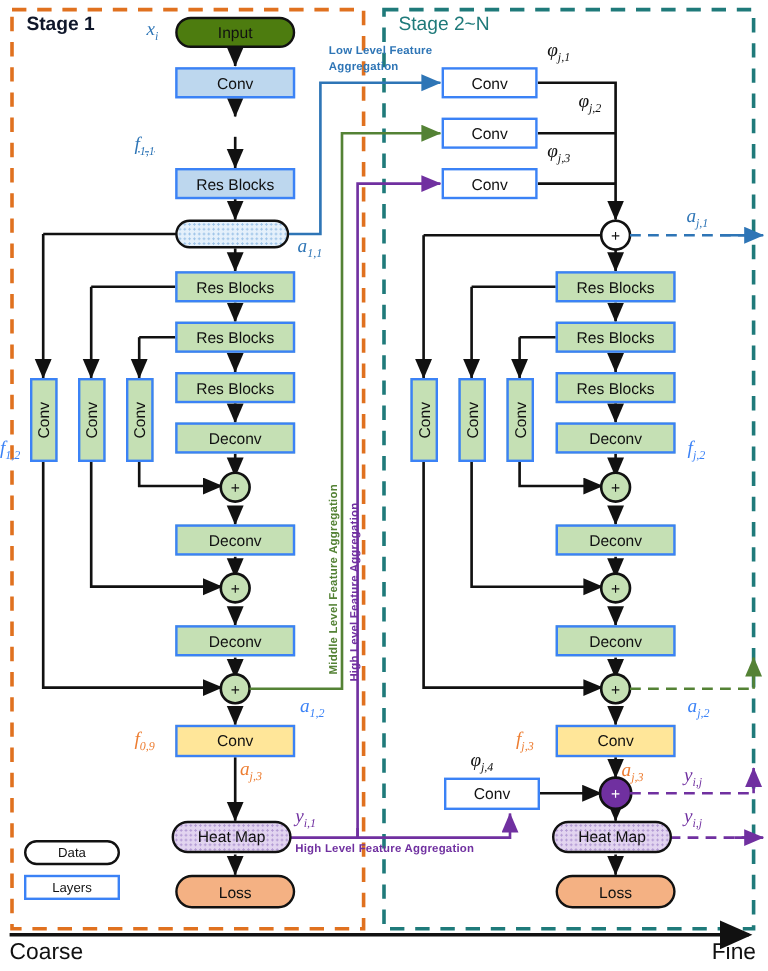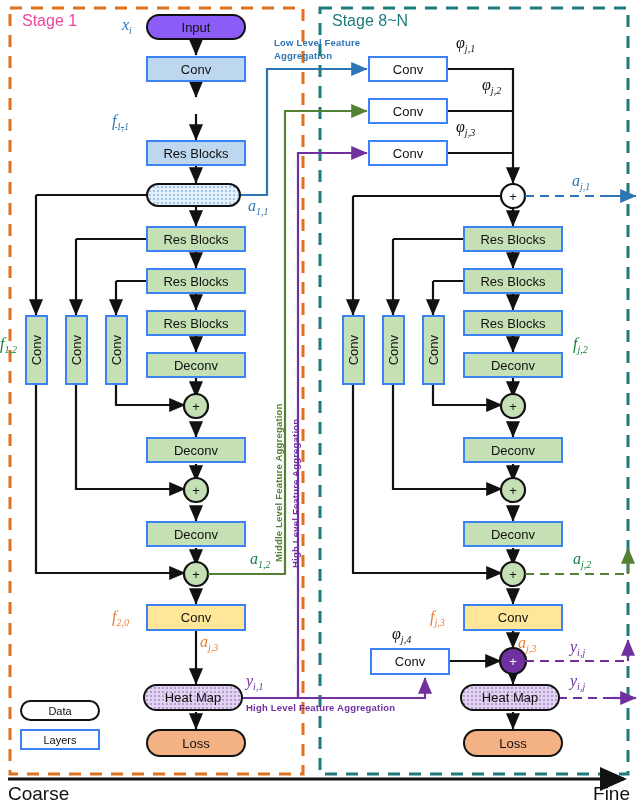--- a/index.html
+++ b/index.html
@@ -14,26 +14,26 @@
   .green{background:#c5e0b4;}
   .yellow{background:#ffe699;}
   .white{background:#ffffff;}
   .data{border-radius:999px;border:2.5px solid #111;}
   .orange{background:#f4b183;}
   .vert{writing-mode:vertical-rl;transform:rotate(180deg);}
   .lbl{position:absolute;font-family:"Liberation Serif",serif;font-style:italic;
        font-size:16px;white-space:nowrap;}
   .lbl sub{font-size:10px;font-style:italic;}
   .lbl-blue{color:#2e75b6;}
-  .lbl-green{color:#15803d;}
+  .lbl-green{color:#3b82f6;margin-top:30px;}
   .lbl-orange{color:#ed7d31;}
   .lbl-purple{color:#7030a0;}
   .lbl-black{color:#111;}
   .stage-title{position:absolute;font-size:16px;white-space:nowrap;}
-  .stage1-t{color:#ec4899;}
+  .stage1-t{color:#0f172a;font-weight:bold;}
   .stage2-t{color:#1f7a7a;}
   .aggr{position:absolute;font-size:9.5px;font-weight:bold;white-space:nowrap;letter-spacing:.2px;}
   .aggr-blue{color:#2e75b6;}
   .aggr-green{color:#548235;}
   .aggr-purple{color:#7030a0;}
   .vaggr{writing-mode:vertical-rl;transform:rotate(180deg);}
   .axis-t{position:absolute;font-size:19px;color:#111;}
   .legend-t{font-size:11px;text-align:right;}
 </style>
 </head>
@@ -189,23 +189,23 @@
     </g>
 
     <g fill="none" stroke="#7030a0" stroke-width="2.2">
       <path d="M298,698 L425,698 L425,678" marker-end="url(#arP)"></path>
     </g>
 
     <line x1="8" y1="779" x2="624" y2="779" stroke="#111" stroke-width="3" marker-end="url(#arBig)"></line>
   </svg>
 
   <div class="stage-title stage1-t" style="left:22px;top:12px;">Stage 1</div>
-  <div class="stage-title stage2-t" style="left:332px;top:12px;">Stage 8~N</div>
-
-  <div class="box data" style="left:146px;top:14px;width:100px;height:26px;background:#8b5cf6;">Input</div>
+  <div class="stage-title stage2-t" style="left:332px;top:12px;">Stage 2~N</div>
+
+  <div class="box data" style="left:146px;top:14px;width:100px;height:26px;background:#4d7c0f;">Input</div>
   <div class="box blue" style="left:146px;top:56px;width:100px;height:26px;">Conv</div>
   <div class="box blue" style="left:146px;top:140px;width:100px;height:26px;">Res Blocks</div>
   <div class="box data" style="left:146px;top:183px;width:95px;height:24px;
        background:#e4f0fb;background-image:radial-gradient(#9ec4e8 0.8px, transparent 0.9px);background-size:4px 4px;"></div>
 
   <div class="box green" style="left:146px;top:226px;width:100px;height:26px;">Res Blocks</div>
   <div class="box green" style="left:146px;top:268px;width:100px;height:26px;">Res Blocks</div>
   <div class="box green" style="left:146px;top:310px;width:100px;height:26px;">Res Blocks</div>
   <div class="box green" style="left:146px;top:352px;width:100px;height:26px;">Deconv</div>
   <div class="box green" style="left:146px;top:437px;width:100px;height:26px;">Deconv</div>
@@ -260,21 +260,21 @@
   <div class="lbl lbl-blue" style="left:248px;top:197px;">
     <span>a</span><sub>1,1</sub>
   </div>
   <div class="lbl lbl-green" style="left:0px;top:335px;">
     <span>f</span><sub>1,2</sub>
   </div>
   <div class="lbl lbl-green" style="left:250px;top:550px;">
     <span>a</span><sub>1,2</sub>
   </div>
   <div class="lbl lbl-orange" style="left:112px;top:608px;">
-    <span>f</span><sub>2,0</sub>
+    <span>f</span><sub>0,9</sub>
   </div>
   <div class="lbl lbl-orange" style="left:200px;top:633px;">
     <span>a</span><sub>j,3</sub>
   </div>
   <div class="lbl lbl-purple" style="left:246px;top:672px;">
     <span>y</span><sub>i,1</sub>
   </div>
 
   <div class="lbl lbl-black" style="left:456px;top:34px;">
     <span>φ</span><sub>j,1</sub>

